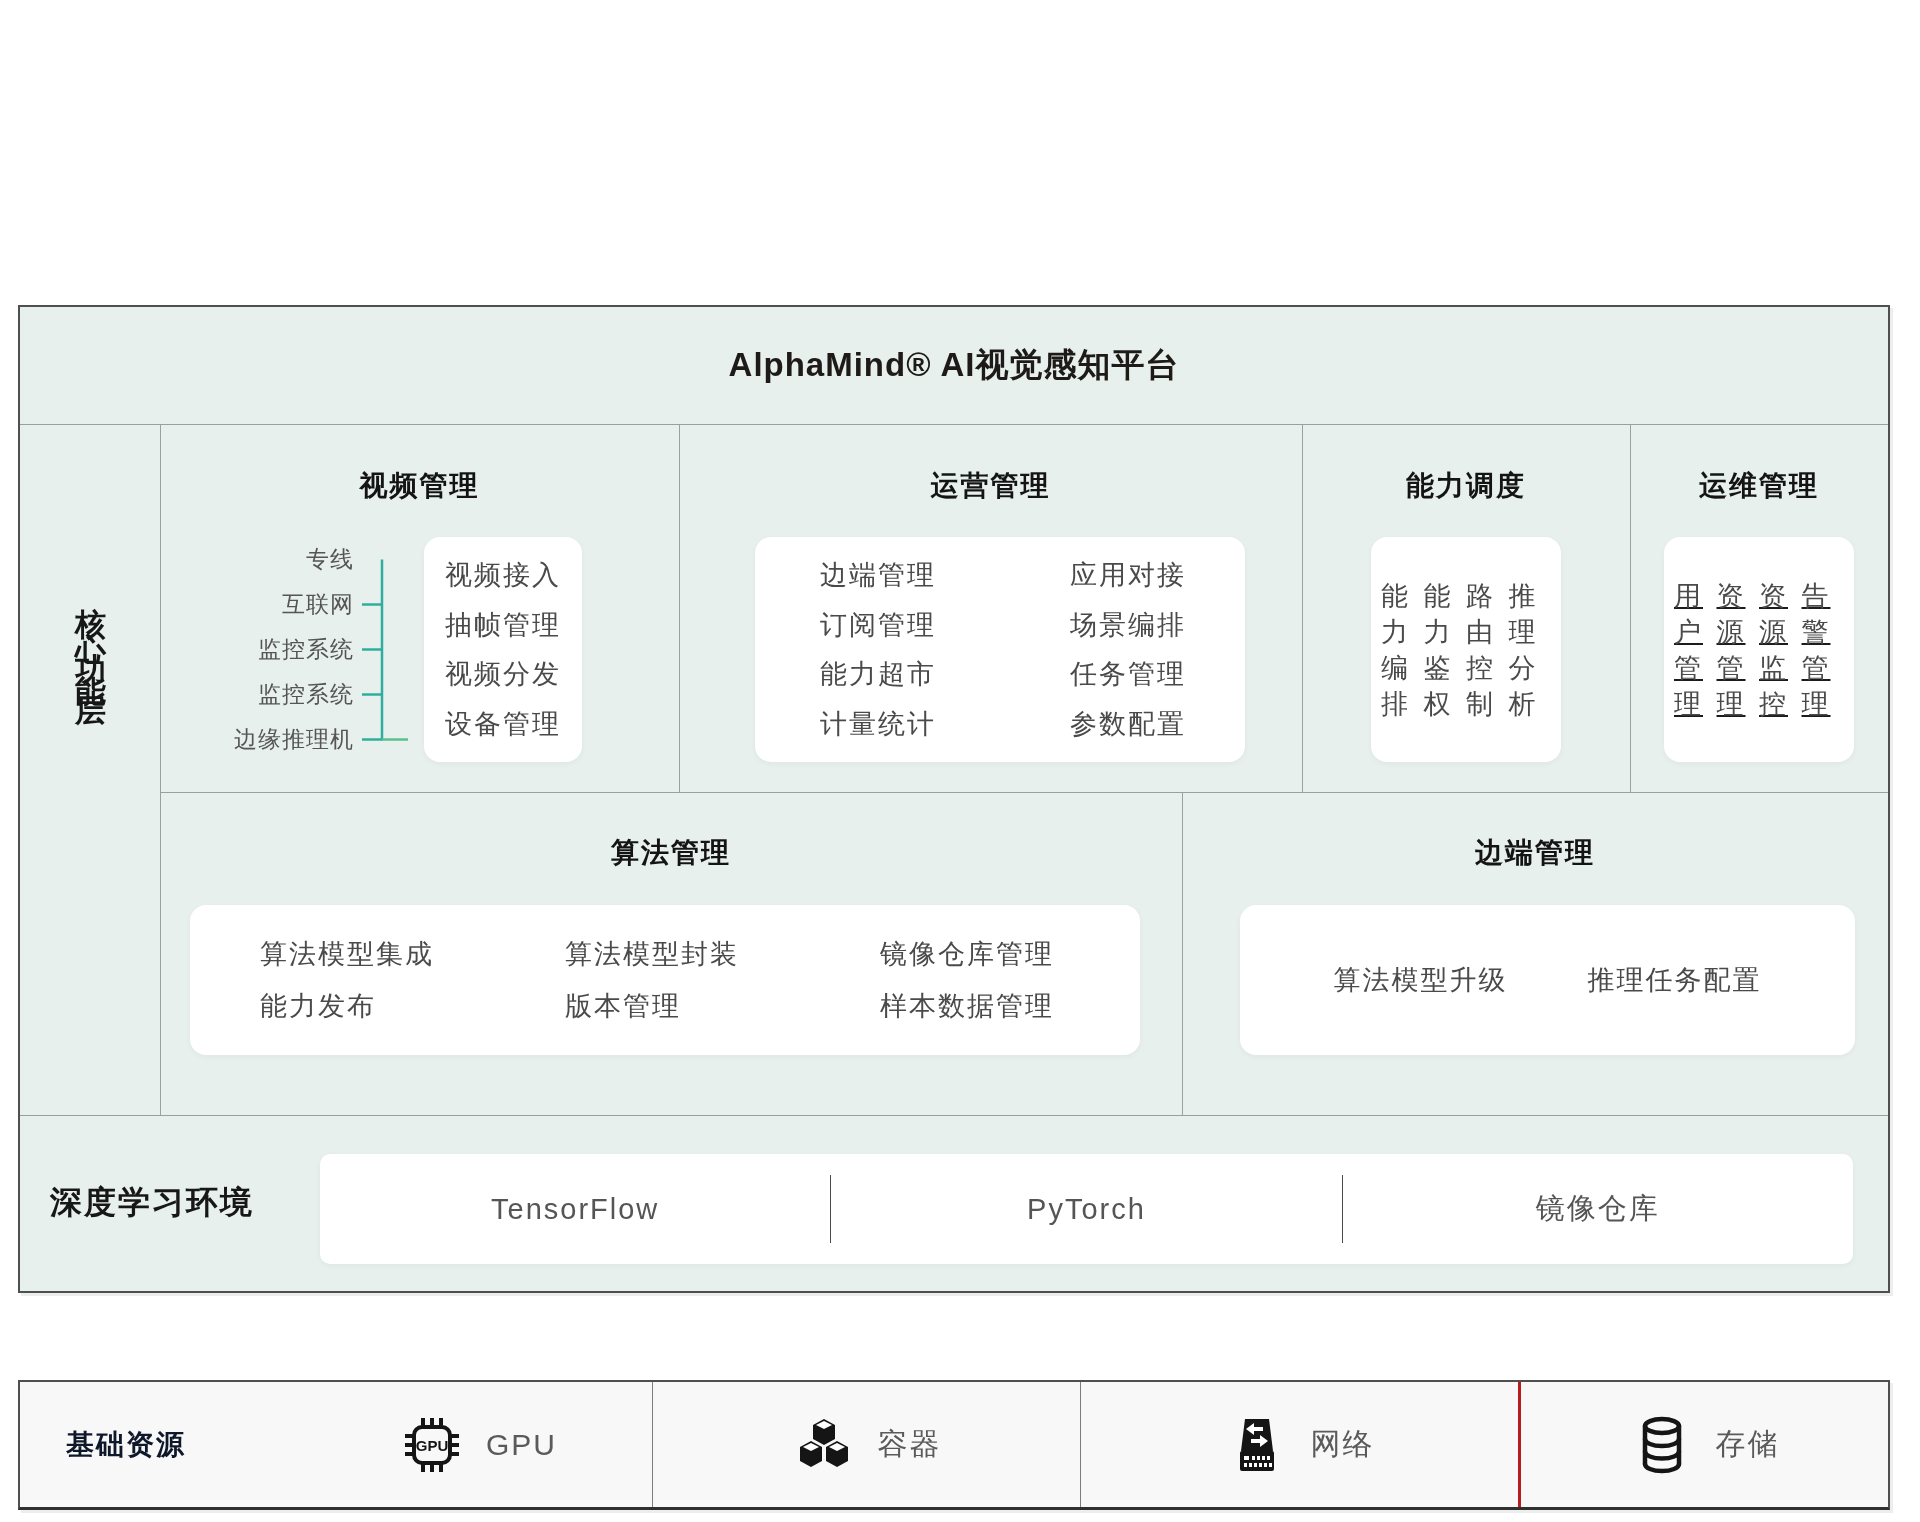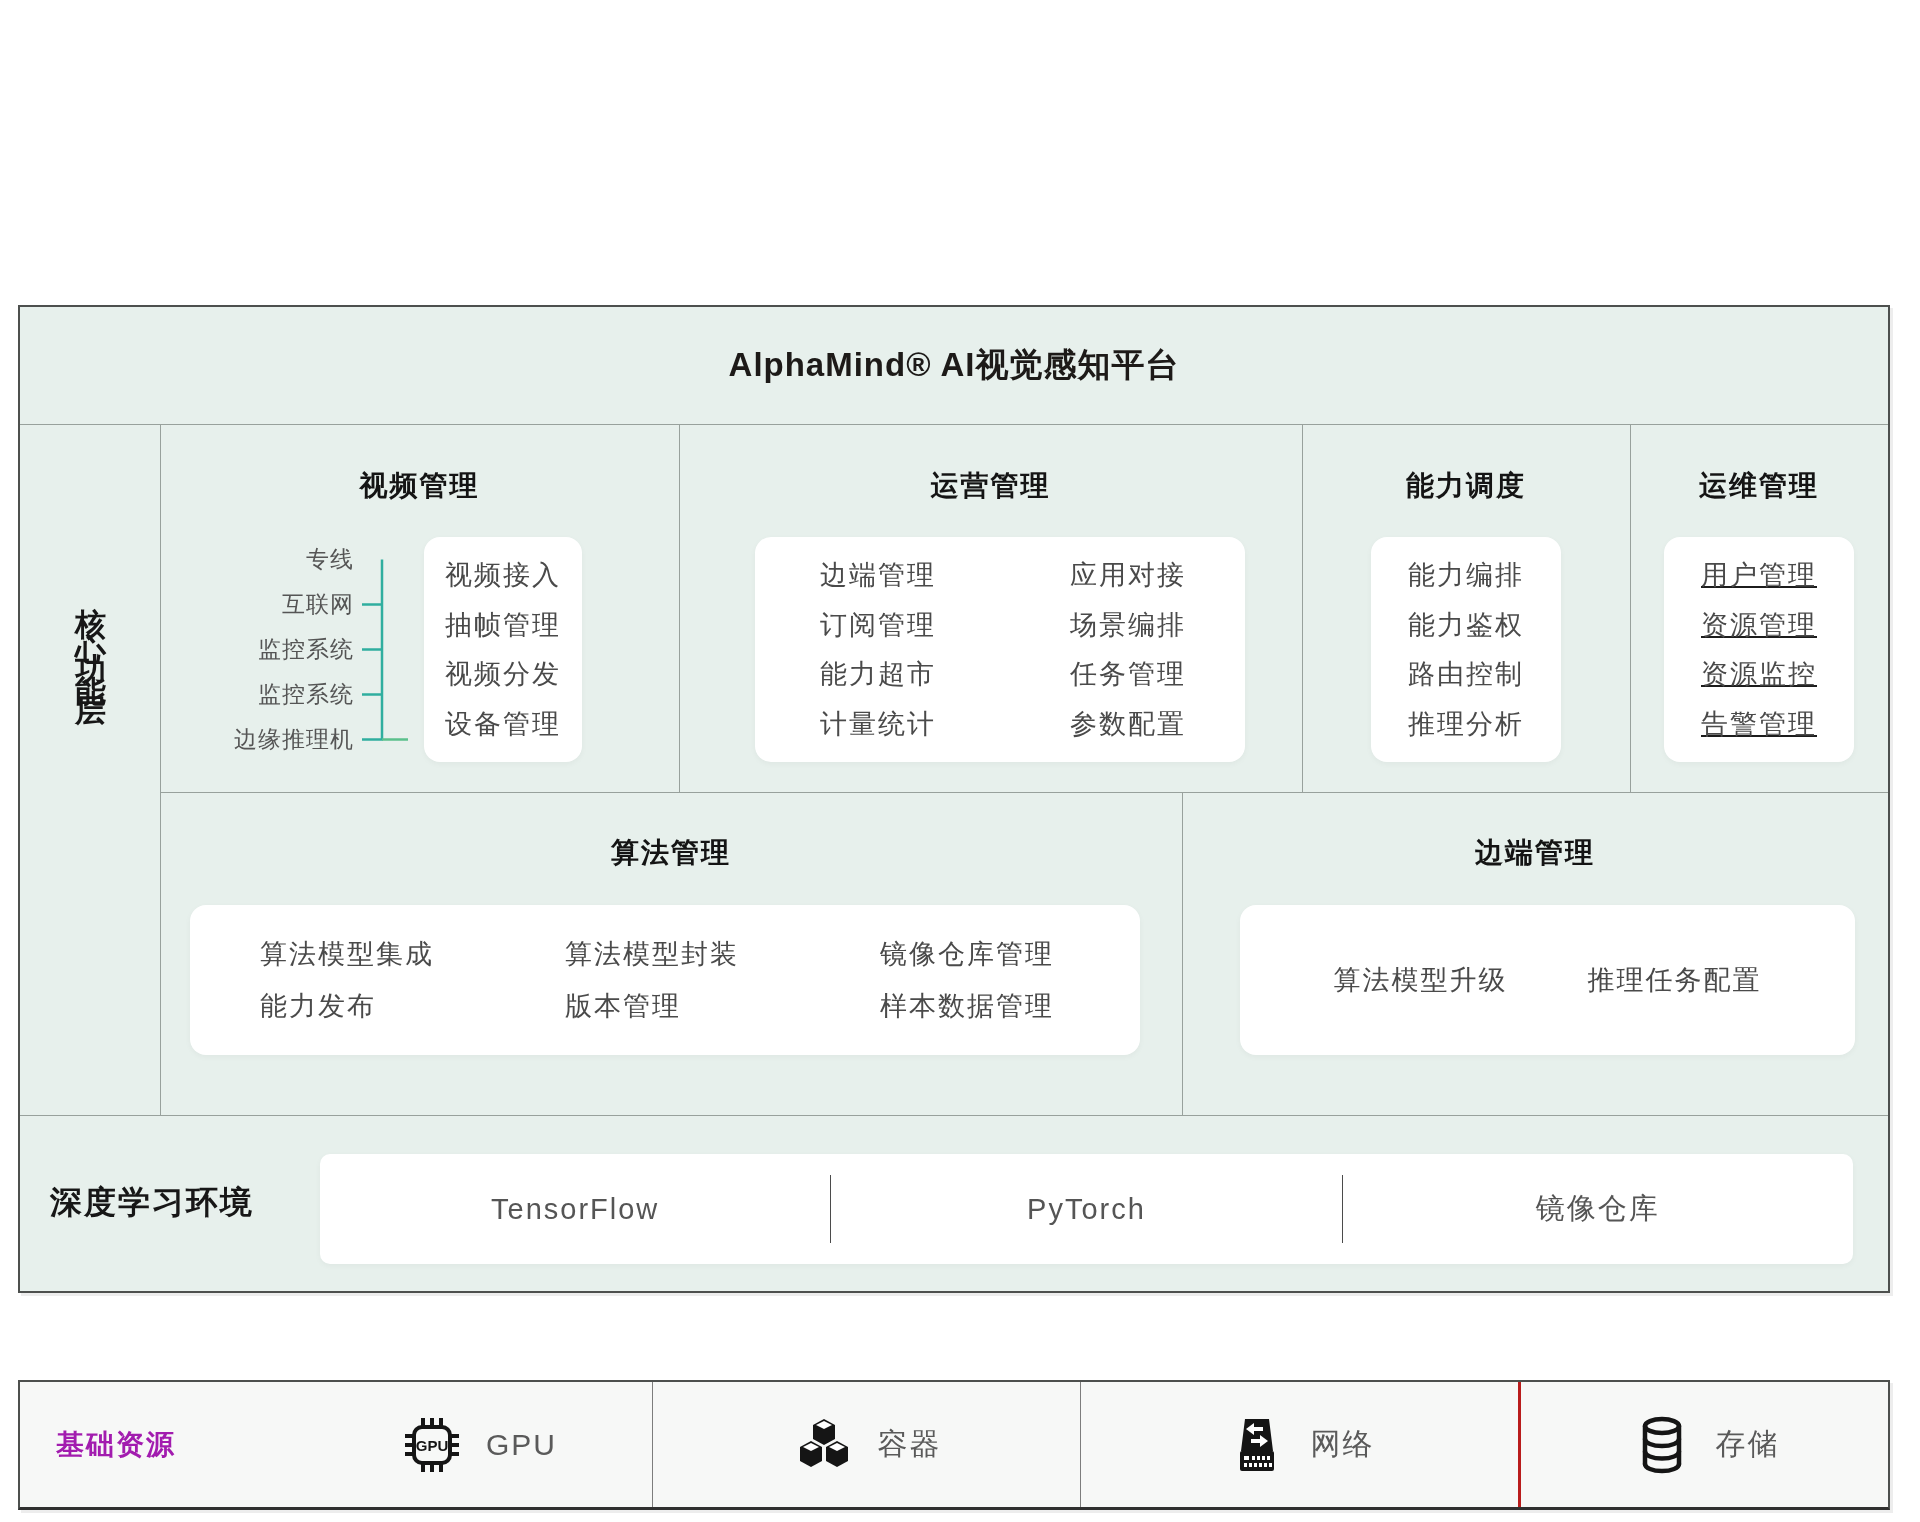--- a/index.html
+++ b/index.html
@@ -27,37 +27,37 @@
   .vm-sources{width:172px;display:flex;flex-direction:column;}
   .vm-source{height:45px;display:flex;align-items:center;justify-content:flex-end;padding-right:8px;
              font-size:23px;color:#555555;letter-spacing:1px;}
   .vm-connector{width:62px;height:225px;}
   .vm-box{width:158px;height:225px;display:flex;flex-direction:column;justify-content:space-evenly;align-items:center;padding:6px 0;}
   
   .op-box{position:absolute;left:76px;top:112px;width:490px;height:225px;display:flex;padding:20px 0 20px 65px;}
   .op-col{display:flex;flex-direction:column;justify-content:space-between;}
   .op-col.first{width:250px;}
   
-  .list-box{position:absolute;top:112px;width:190px;height:225px;display:flex;flex-direction:column;justify-content:space-evenly;align-items:center;padding:6px 3px;}
+  .list-box{position:absolute;top:112px;width:190px;height:225px;display:flex;flex-direction:row;justify-content:space-evenly;align-items:center;padding:6px 10px;}
   
   .alg-box{position:absolute;left:30px;top:113px;width:950px;height:150px;display:flex;flex-direction:column;justify-content:space-evenly;padding:16px 0 16px 70px;}
   .alg-row{display:grid;grid-template-columns:305px 315px auto;}
   .edge-box{position:absolute;left:58px;top:113px;width:615px;height:150px;display:flex;align-items:center;justify-content:center;gap:80px;}
   
   .dl-row{position:absolute;left:0;top:808px;width:1868px;height:176px;}
   .dl-label{position:absolute;left:30px;top:0;height:100%;display:flex;align-items:center;font-size:32px;font-weight:bold;color:#171717;letter-spacing:2px;}
   .dl-box{position:absolute;left:300px;top:39px;width:1533px;height:110px;background:#ffffff;border-radius:10px;display:flex;box-shadow:0 2px 6px rgba(0,0,0,0.04);}
   .dl-cell{flex:1;display:flex;align-items:center;justify-content:center;font-size:29px;color:#555555;letter-spacing:2px;}
   .dl-divider{width:1px;height:62%;align-self:center;background:#4b4b4b;}
   
   .side-label-wrap{position:absolute;left:0;top:118px;width:140px;height:690px;display:flex;justify-content:center;padding-top:158px;box-sizing:border-box;}
   .side-label{writing-mode:vertical-rl;text-orientation:upright;font-size:31px;font-weight:bold;color:#171717;letter-spacing:0.72em;}
   
   .bottom-panel{left:18px;top:1380px;width:1872px;height:130px;background:#f7f8f7;border-bottom-width:3px;border-bottom-color:#303030;display:flex;align-items:stretch;}
-  .res-label{width:285px;display:flex;align-items:center;padding-left:36px;font-size:28px;font-weight:bold;color:#a21caf;letter-spacing:2px;box-sizing:border-box;}
+  .res-label{width:285px;display:flex;align-items:center;padding-left:46px;font-size:28px;font-weight:bold;color:#0f172a;letter-spacing:2px;box-sizing:border-box;}
   .res-cell{display:flex;align-items:center;justify-content:center;gap:22px;}
   .res-text{font-size:30px;color:#5a5a5a;letter-spacing:2px;}
   .res-icon{width:64px;height:64px;flex:0 0 auto;}
   .w-347{width:347px;} .w-427{width:427px;} .w-437{width:437px;} .w-rest{flex:1;}
 </style>
 </head>
 <body>
 
 <div class="canvas">
 

